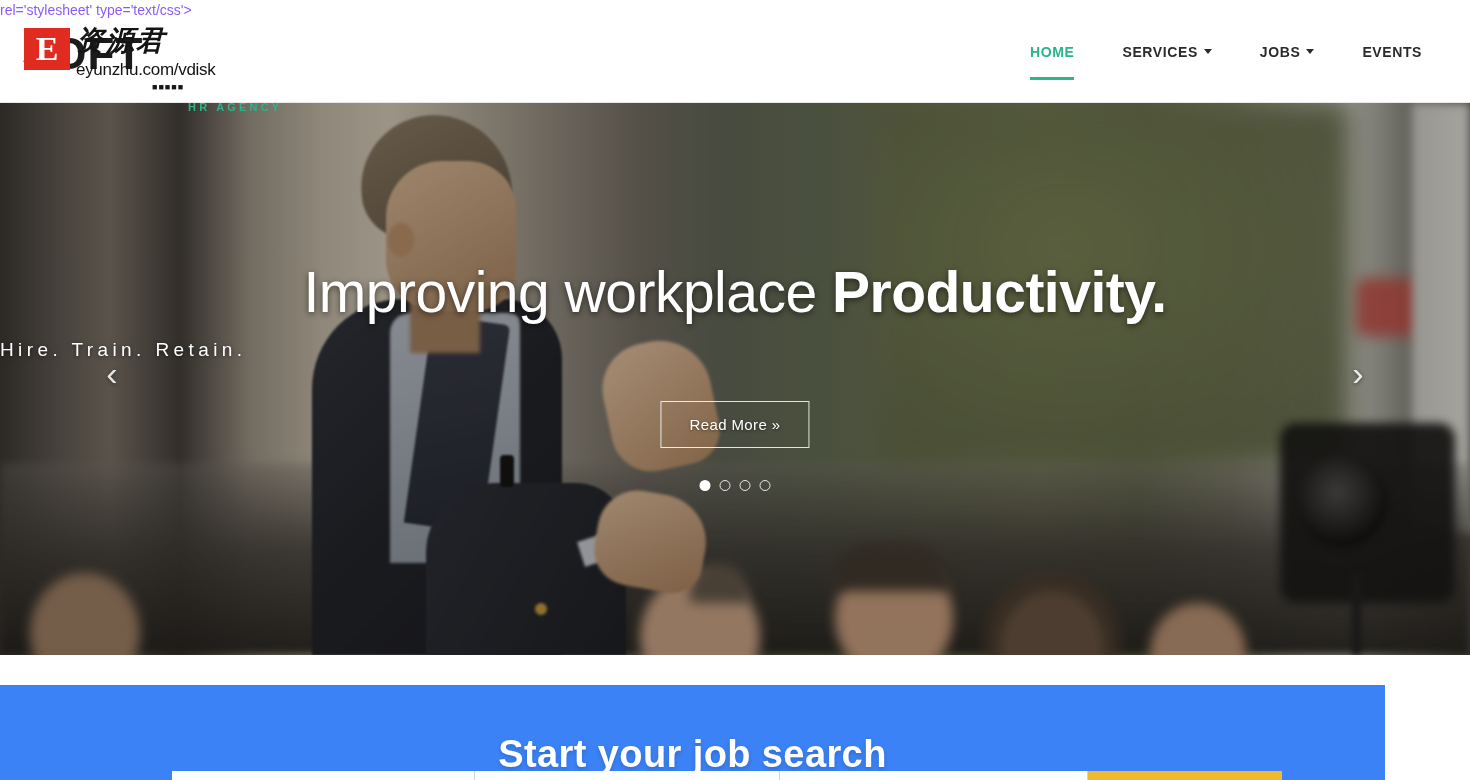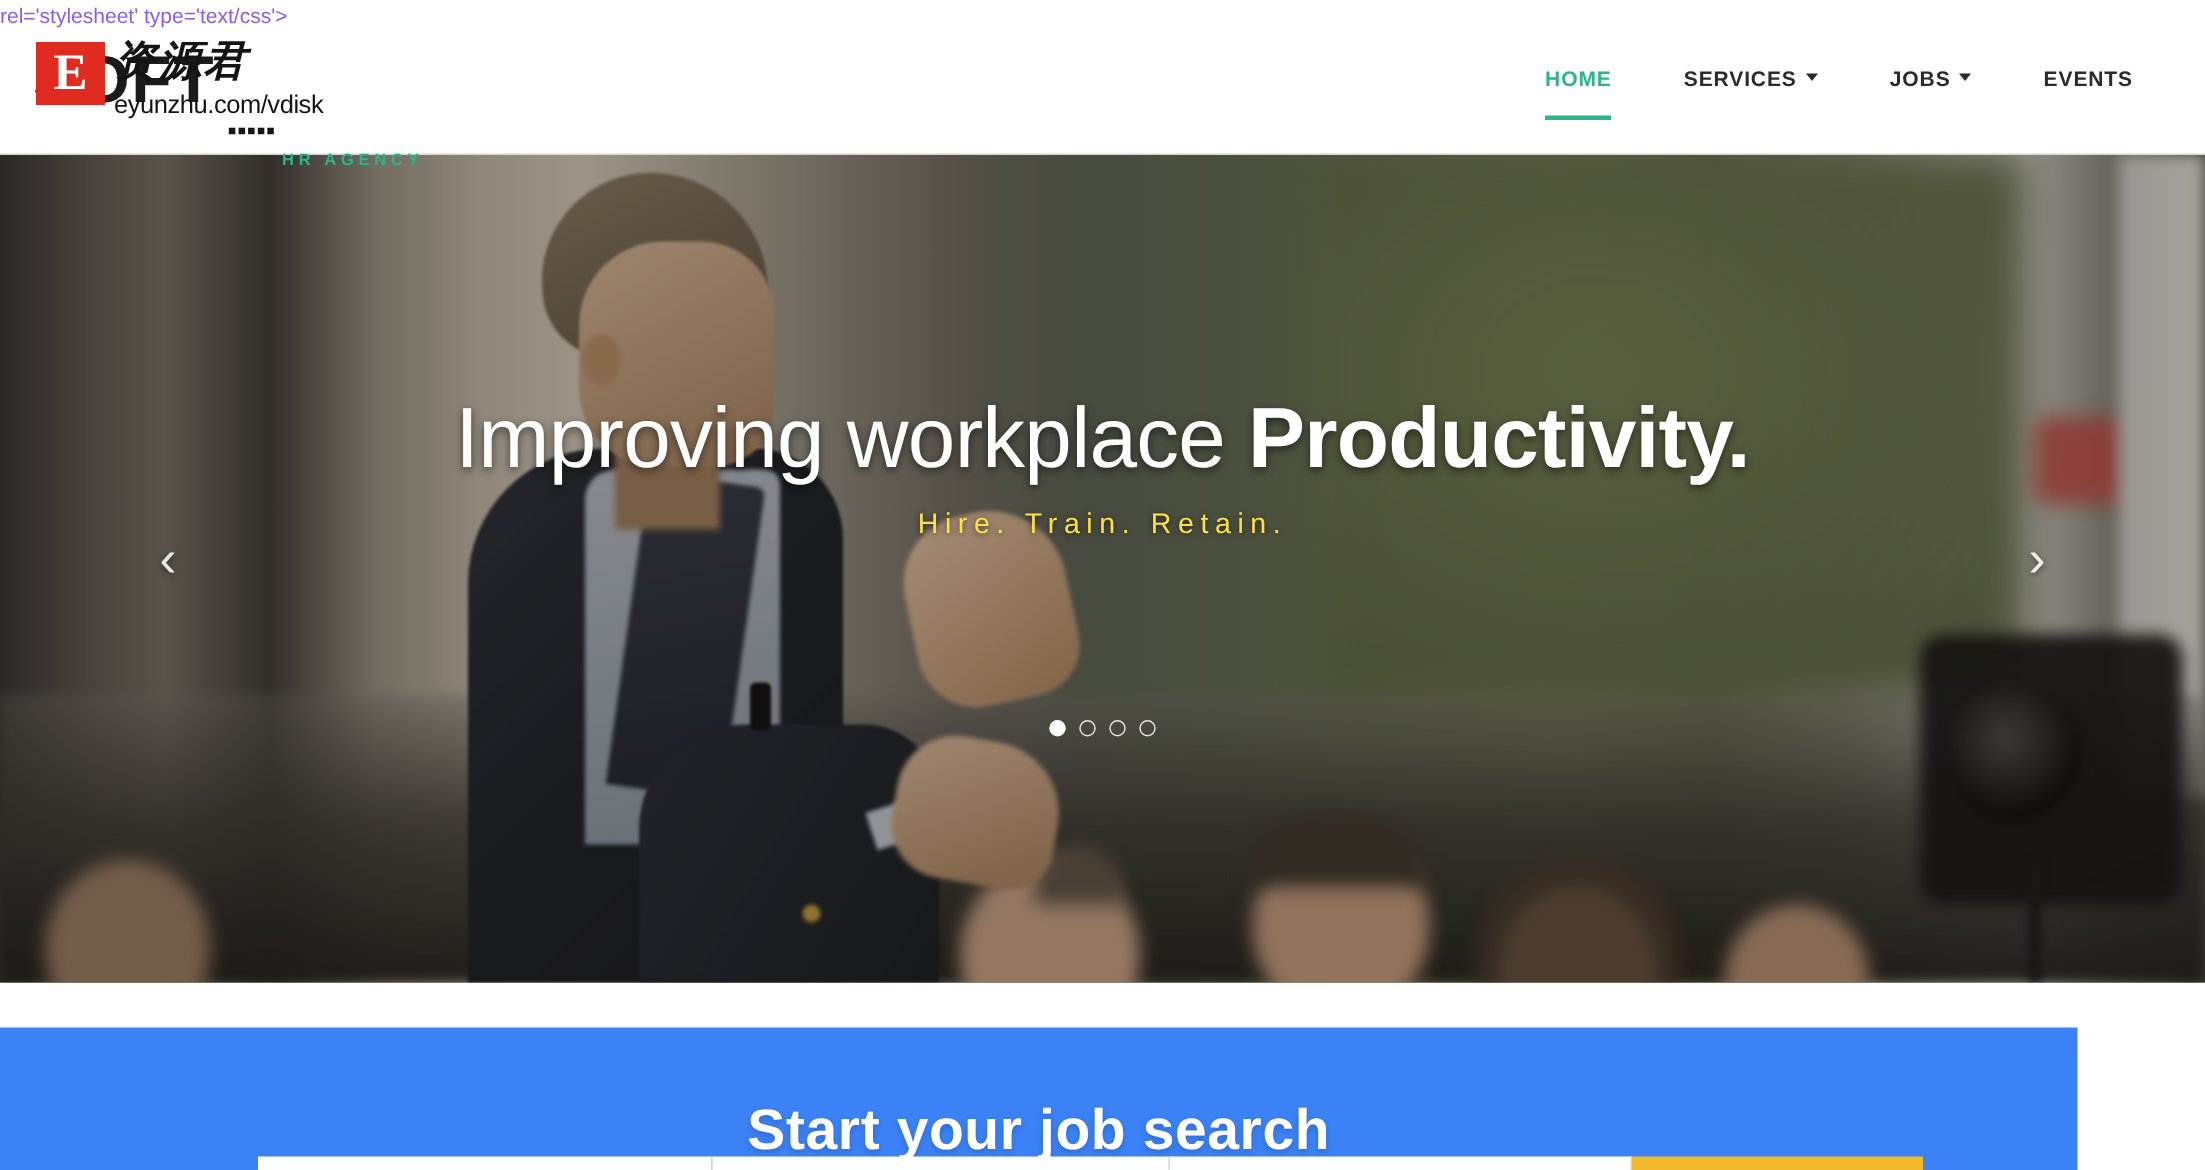--- a/index.html
+++ b/index.html
@@ -251,22 +251,21 @@
     position:absolute; left:0; right:0; top:158px;
     text-align:center;
     font-size:57px; line-height:62px;
     font-weight:300; color:#ffffff;
     text-shadow:0 2px 6px rgba(0,0,0,.55);
     letter-spacing:-0.5px;
   }
   .hero-title b{ font-weight:bold; }
   .hero-sub{
     position:absolute; left:0; right:0; top:236px;
-    text-align:center;
-    font-size:19px; color:#fde047; letter-spacing:4.4px;
+    font-size:19px; color:#ffffff; letter-spacing:4.4px;
     text-shadow:0 1px 4px rgba(0,0,0,.6);
   }
   .hero-btn{
     position:absolute; left:50%; top:298px; transform:translateX(-50%);
     padding:14px 28px;
     border:1px solid rgba(255,255,255,.85);
     color:#ffffff; font-size:15px; letter-spacing:.4px;
     background:transparent; cursor:pointer;
     text-shadow:0 1px 3px rgba(0,0,0,.5);
   }
@@ -384,20 +383,21 @@
     </div>
 
     <div class="hero-scrim"></div>
   </div>
 
   <div class="hero-content">
     <div class="hero-title">
       <span>Improving workplace </span><b>Productivity.</b>
     </div>
     <div class="hero-sub">Hire. Train. Retain.</div>
+    <div class="hero-btn">Read More »</div>
 
     <div class="dots">
       <div class="dot on"></div>
       <div class="dot"></div>
       <div class="dot"></div>
       <div class="dot"></div>
     </div>
 
     <div class="arrow l">‹</div>
     <div class="arrow r">›</div>

